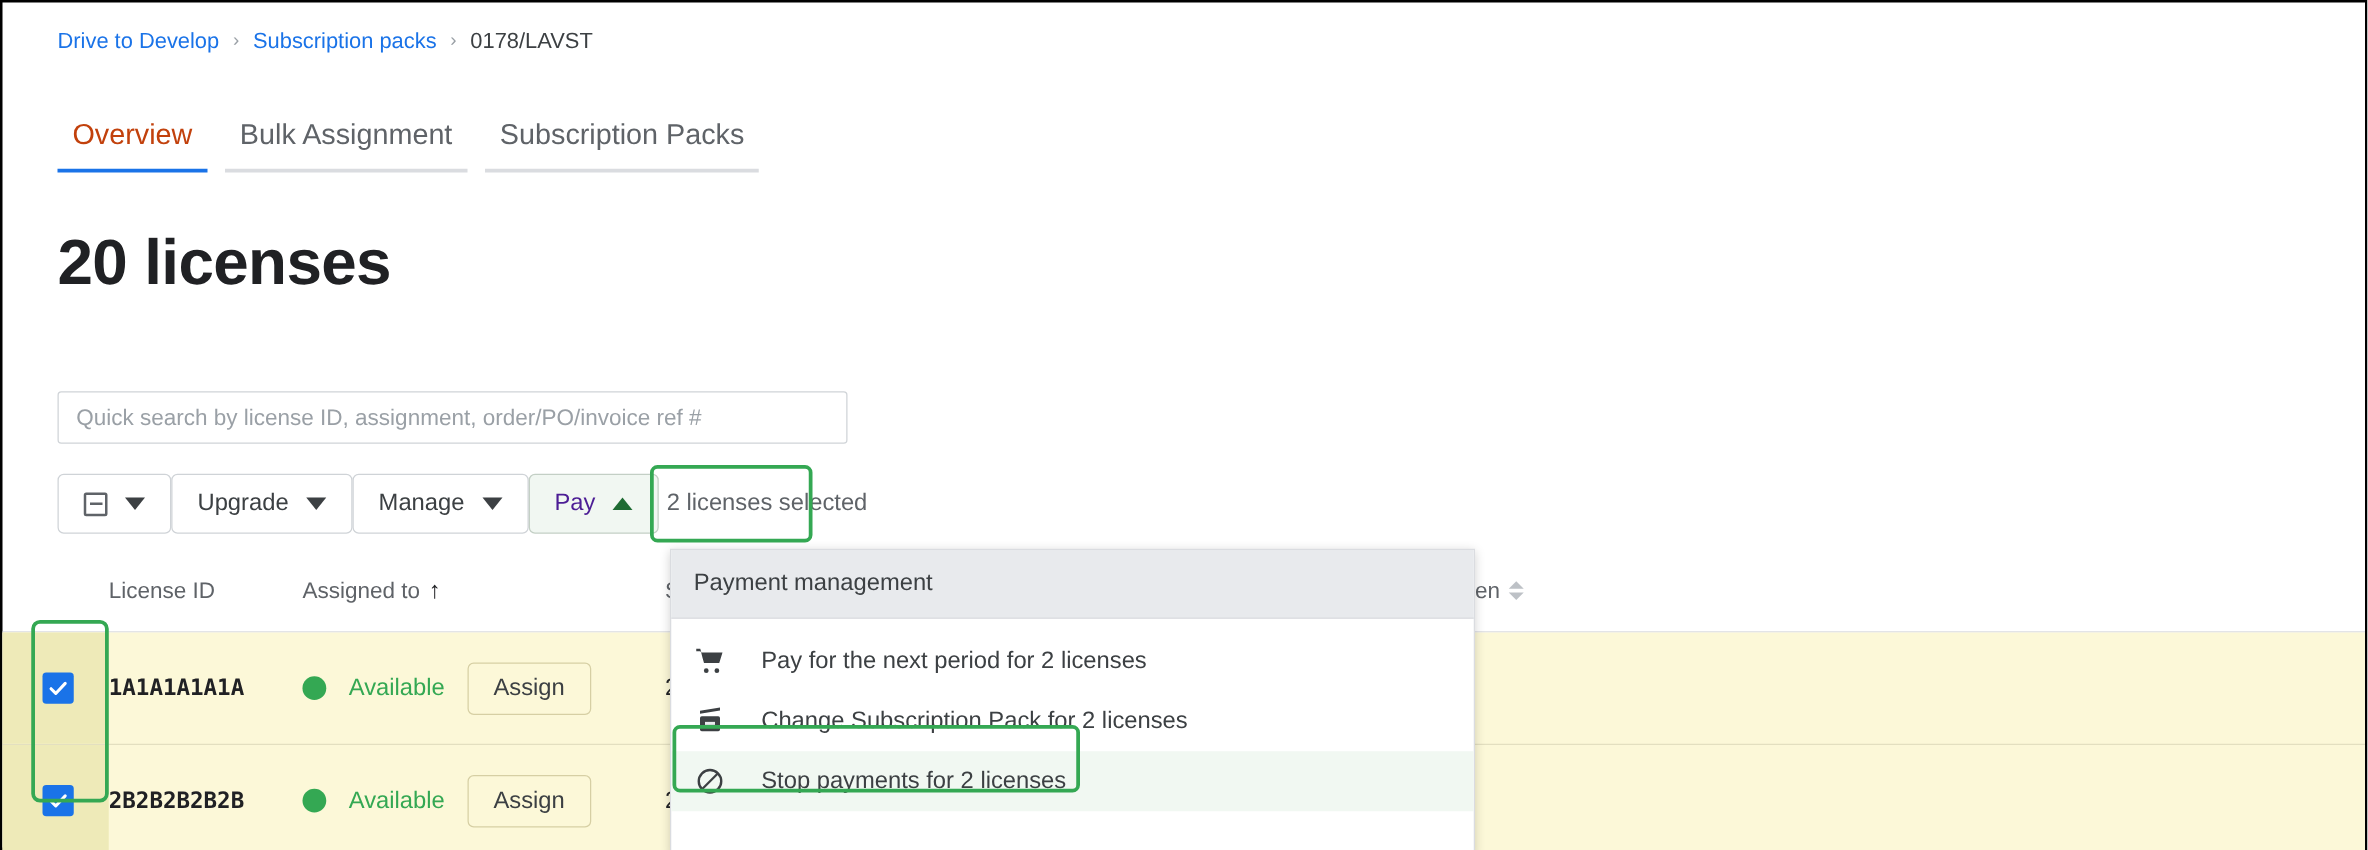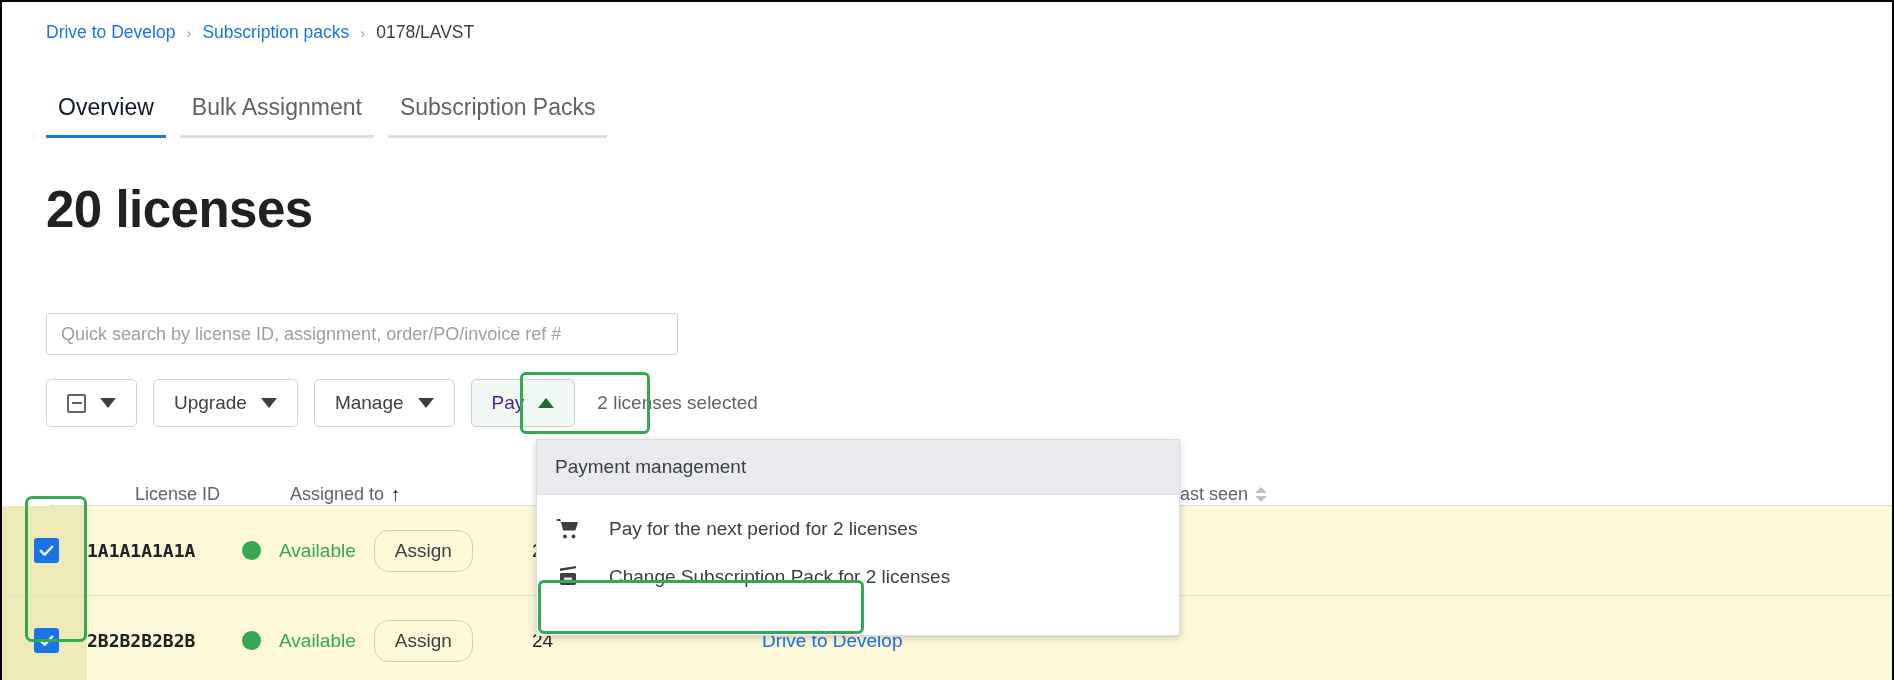--- a/index.html
+++ b/index.html
@@ -30,21 +30,21 @@
   .tabs {
     position: absolute; left: 44px; top: 92px;
     display: flex; align-items: flex-end; gap: 0;
   }
   .tab {
     font-size: 23px; color: #5f6368;
     padding: 0 12px 14px 12px;
     border-bottom: 3px solid #dadce0;
     cursor: pointer; white-space: nowrap;
   }
-  .tab.active { color: #0f172a; border-bottom: 3px solid #1a73e8; }
+  .tab.active { color: #c2410c; border-bottom: 3px solid #1a73e8; }
   .tab-gap { width: 14px; }
 
   
   .page-title {
     position: absolute; left: 44px; top: 178px;
     font-size: 51px; font-weight: bold; color: #202124;
     letter-spacing: -0.5px;
   }
   .buy-btn {
     position: absolute; right: 44px; top: 196px;
@@ -60,21 +60,21 @@
     width: 632px; height: 42px;
     border: 1px solid #cfd3d7; border-radius: 3px;
     padding: 0 14px; font-size: 18px; color: #3c4043;
     font-family: inherit; background: #fff;
   }
   .search-input::placeholder { color: #9aa0a6; }
 
   
   .toolbar {
     position: absolute; left: 44px; top: 377px;
-    display: flex; align-items: center; gap: 16px;
+    display: flex; align-items: center; 
   }
   .tb-btn {
     display: flex; align-items: center; justify-content: center; gap: 14px;
     height: 48px; padding: 0 20px;
     border: 1px solid #cfd3d7; border-radius: 5px;
     background: #fff; color: #3c4043; font-size: 19px;
     font-family: inherit; cursor: pointer; white-space: nowrap;
   }
   .tb-btn.pay { background: #f1f7f2; border-color: #c3cfc5; color: #4c1d95; }
   .caret-down {
@@ -108,22 +108,22 @@
   .hl-stop {
     position: absolute; left: 536px; top: 578px;
     width: 326px; height: 54px;
     border: 3px solid #34a853; border-radius: 6px;
     pointer-events: none; z-index: 30;
   }
 
   
   .table { position: absolute; left: 0; top: 460px; width: 1890px; }
   .thead {
-    display: flex; align-items: flex-end; height: 44px;
-    border-bottom: 1px solid #dadce0; font-size: 18px; color: #5f6368; margin-left: 48px;
+    display: flex; align-items: flex-start; height: 44px;
+    border-bottom: 1px solid #dadce0; font-size: 18px; color: #5f6368;
   }
   .th { display: flex; align-items: center; gap: 7px; white-space: nowrap; }
   .c-check  { width: 85px; flex: 0 0 85px; }
   .c-id     { width: 155px; flex: 0 0 155px; }
   .c-assign { width: 290px; flex: 0 0 290px; }
   .c-pack   { width: 230px; flex: 0 0 230px; }
   .c-team   { width: 360px; flex: 0 0 360px; }
   .c-seen   { width: 200px; flex: 0 0 200px; }
   .sort-asc { font-size: 19px; color: #202124; font-weight: bold; line-height: 1; }
   .sort-both {
@@ -148,21 +148,21 @@
   }
   .cb {
     width: 25px; height: 25px; background: #1a73e8; border-radius: 3px;
     display: flex; align-items: center; justify-content: center; cursor: pointer;
   }
   .cb svg { display: block; }
   .lic-id { font-family: "DejaVu Sans Mono", monospace; font-weight: bold; font-size: 18px; }
   .dot { width: 19px; height: 19px; border-radius: 50%; background: #34a853; flex: 0 0 19px; }
   .avail { color: #34a853; font-size: 19px; }
   .assign-btn {
-    border: 1px solid #d6cfa4; border-radius: 15px; background: transparent;
+    border: 1px solid #d6cfa4; border-radius: 5px; background: transparent;
     font-size: 19px; color: #3c4043; padding: 9px 20px;
     font-family: inherit; cursor: pointer;
   }
   .team-link { color: #1a73e8; font-size: 19px; cursor: pointer; }
 
   
   .menu {
     position: absolute; left: 534px; top: 437px;
     width: 644px; background: #fff;
     border: 1px solid #dadce0;
@@ -332,20 +332,29 @@
       <div class="menu-item">
         <span class="mi-icon">
           <svg width="24" height="24" viewBox="0 0 24 24" fill="#3c4043">
             <path d="M4 3.5L20 1v2.3L4 6z"></path>
             <rect x="4" y="8" width="16" height="12" rx="1.4"></rect>
             <rect x="8" y="12.5" width="8" height="2.4" fill="#e8eaed"></rect>
           </svg>
         </span>
         <span>Change Subscription Pack for 2 licenses</span>
       </div>
+      <div class="menu-item selected">
+        <span class="mi-icon">
+          <svg width="24" height="24" viewBox="0 0 24 24" fill="none" stroke="#3c4043" stroke-width="1.9">
+            <circle cx="12" cy="12" r="9"></circle>
+              <line x1="5.8" y1="18.2" x2="18.2" y2="5.8"></line>
+          </svg>
+        </span>
+        <span>Stop payments for 2 licenses</span>
+      </div>
     </div>
   </div>
 
   <div class="hl-pay"></div>
   <div class="hl-checks"></div>
   <div class="hl-stop"></div>
 
 </div>
 
 </body></html>

